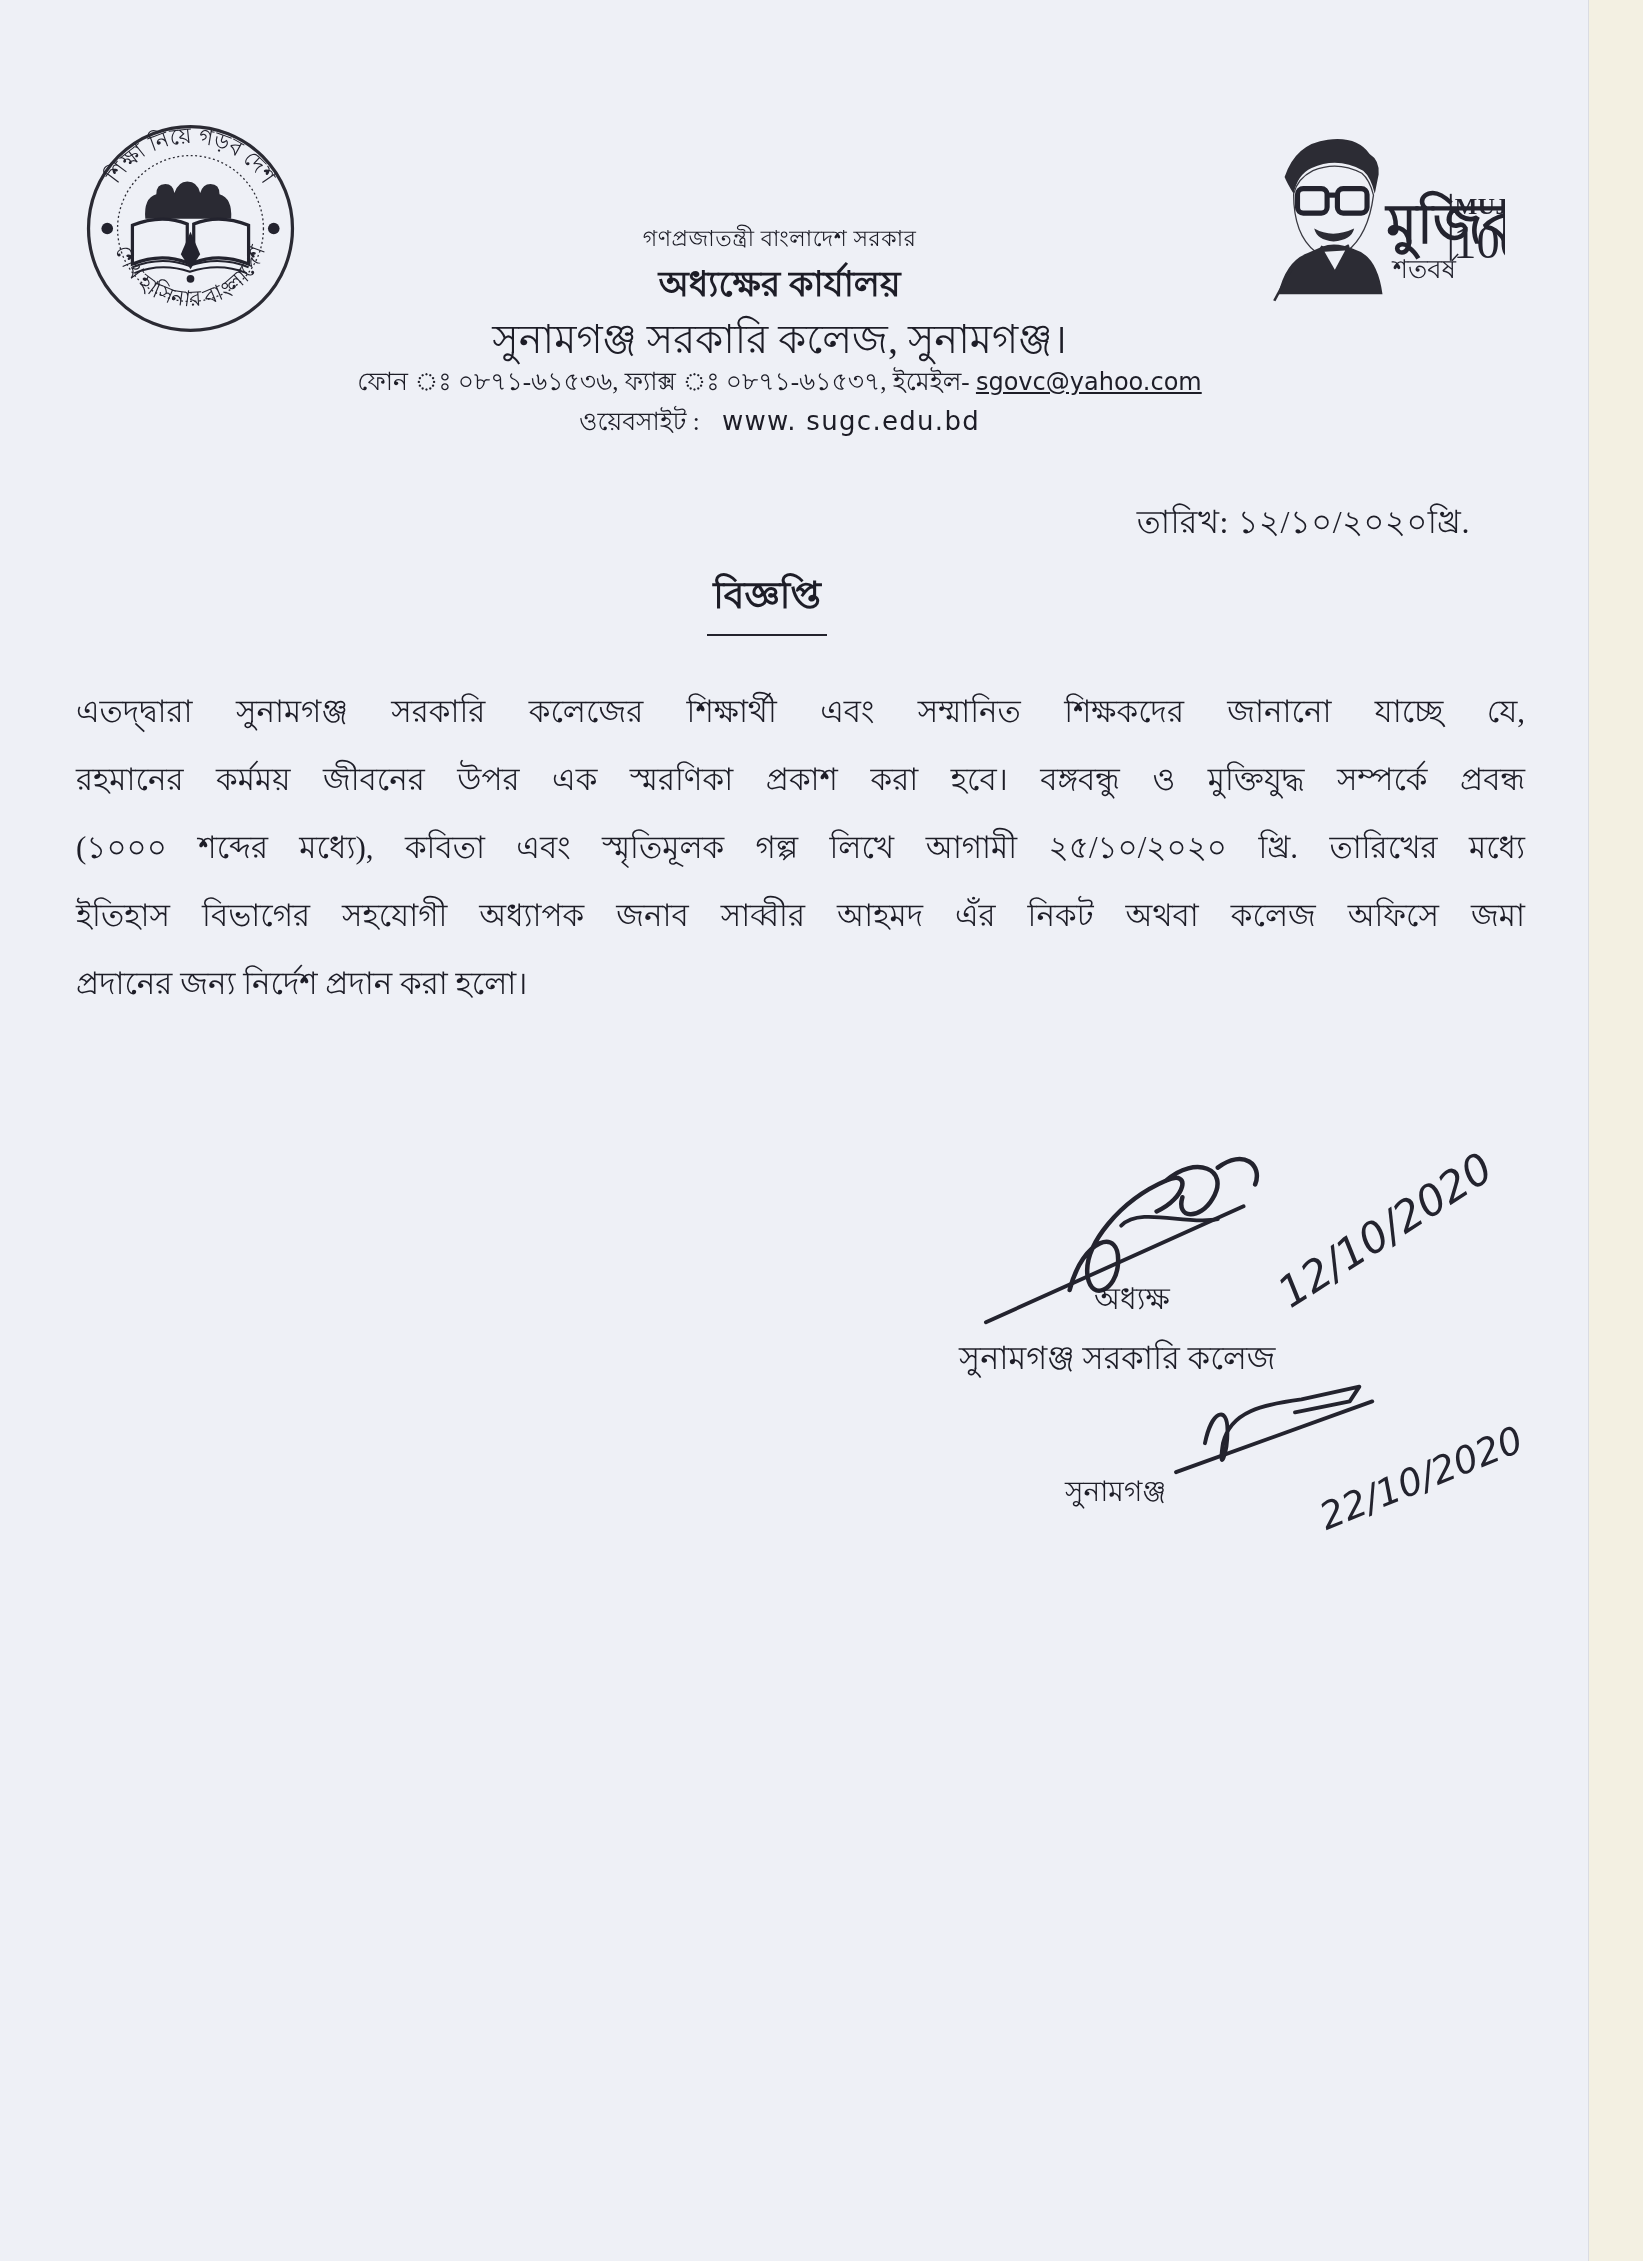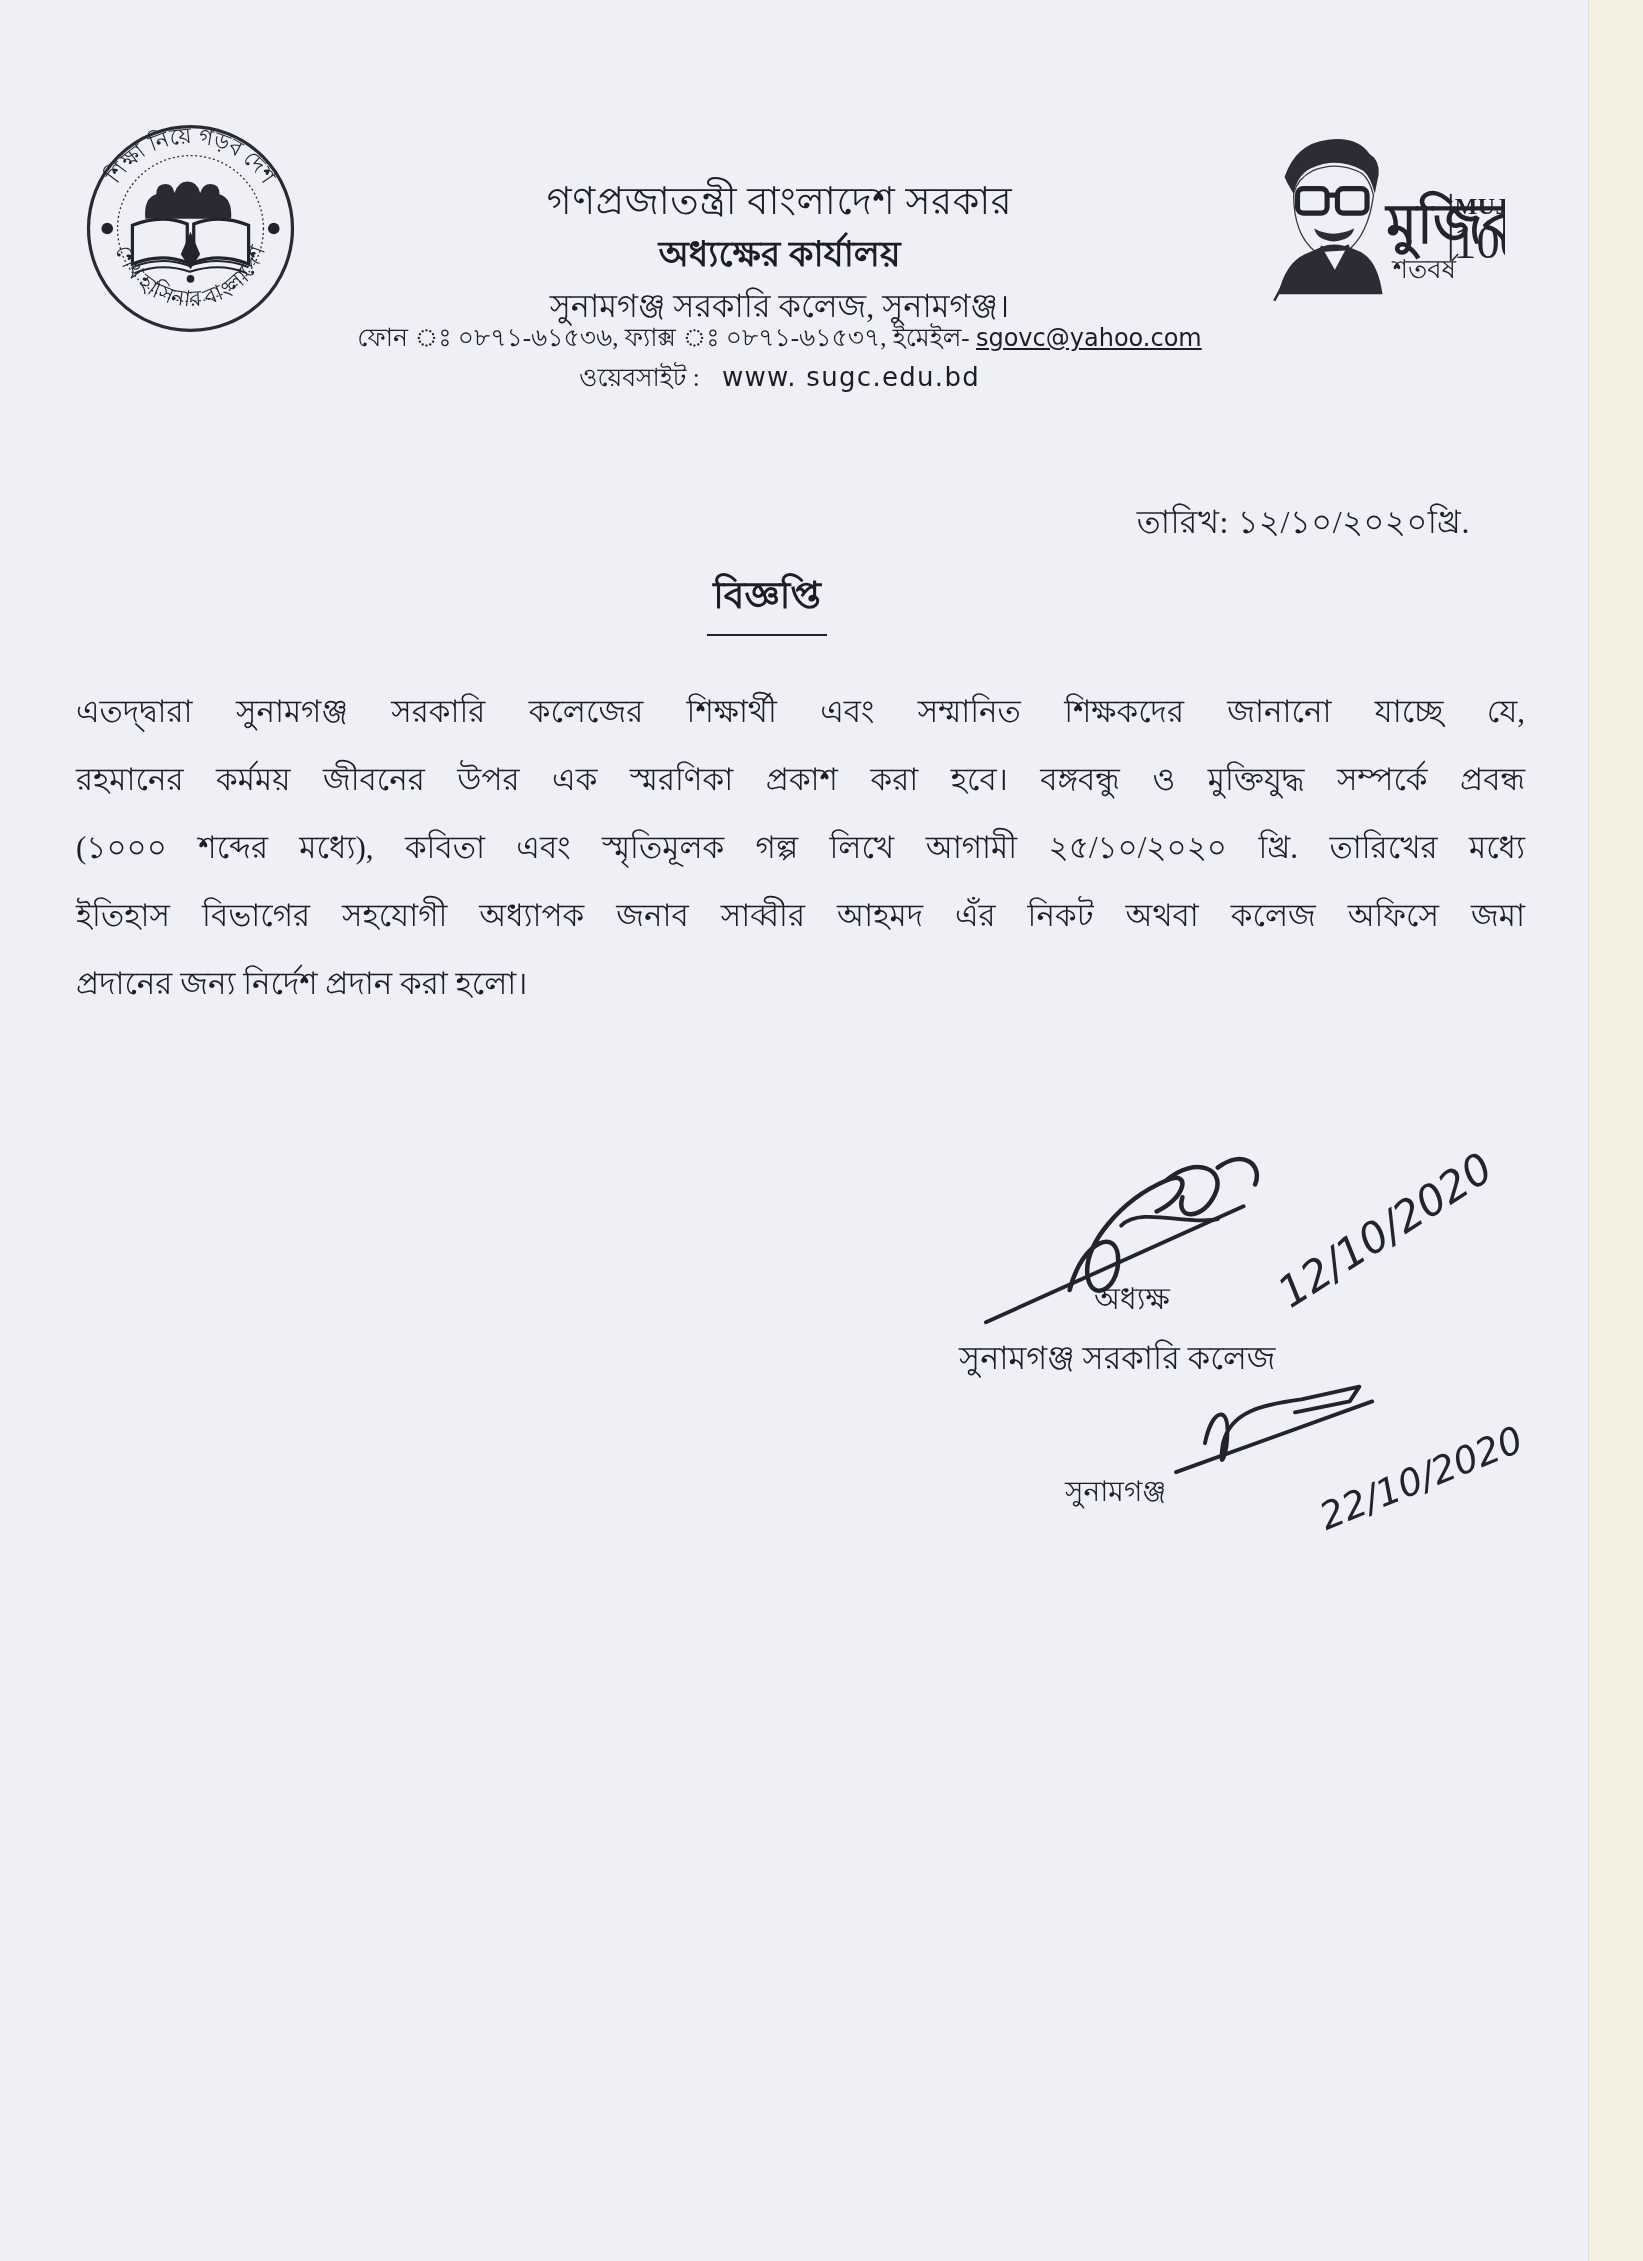--- a/index.html
+++ b/index.html
@@ -16,23 +16,23 @@
     position:absolute;top:0;right:0;width:54px;height:2261px;
     background:#f3f0e2;
     border-left:1.3px solid #dadce2;
   }
   
   #seal{position:absolute;left:84px;top:122px;width:213px;height:213px;}
   #header-block{
     position:absolute;left:309px;top:182px;width:941px;
     text-align:center;line-height:1.0;
   }
-  .h-gov{font-size:38px;letter-spacing:0.6px;margin-bottom:17px;}
+  .h-gov{font-size:22px;letter-spacing:0.6px;margin-bottom:17px;margin-top:46px;}
   .h-office{font-size:35px;font-weight:bold;margin-bottom:18px;}
-  .h-college{font-size:32px;margin-bottom:3px;}
+  .h-college{font-size:40px;margin-bottom:9px;}
   .h-contact{font-size:25px;margin-bottom:14px;white-space:nowrap;}
   .h-contact .email{
     font-family:"DejaVu Sans", sans-serif;
     text-decoration:underline;
     font-size:24px;
   }
   .h-web{font-size:25px;}
   .h-web .url{font-family:"DejaVu Sans", sans-serif;font-size:26px;letter-spacing:1.3px;margin-left:16px;}
   #mujib-logo{position:absolute;left:1260px;top:132px;width:245px;height:219px;}
 

